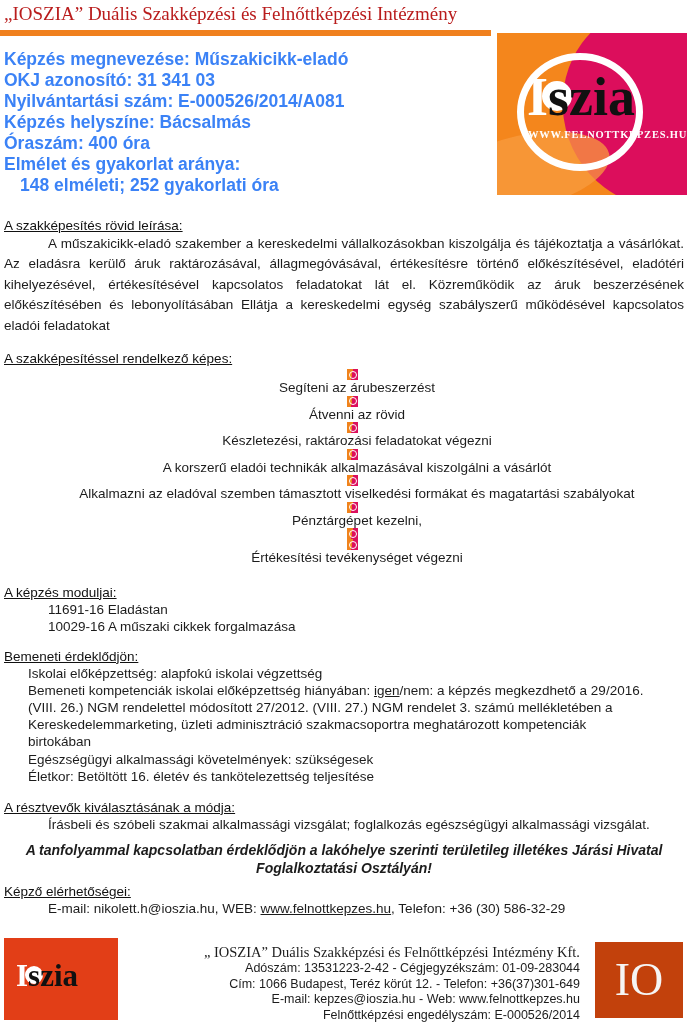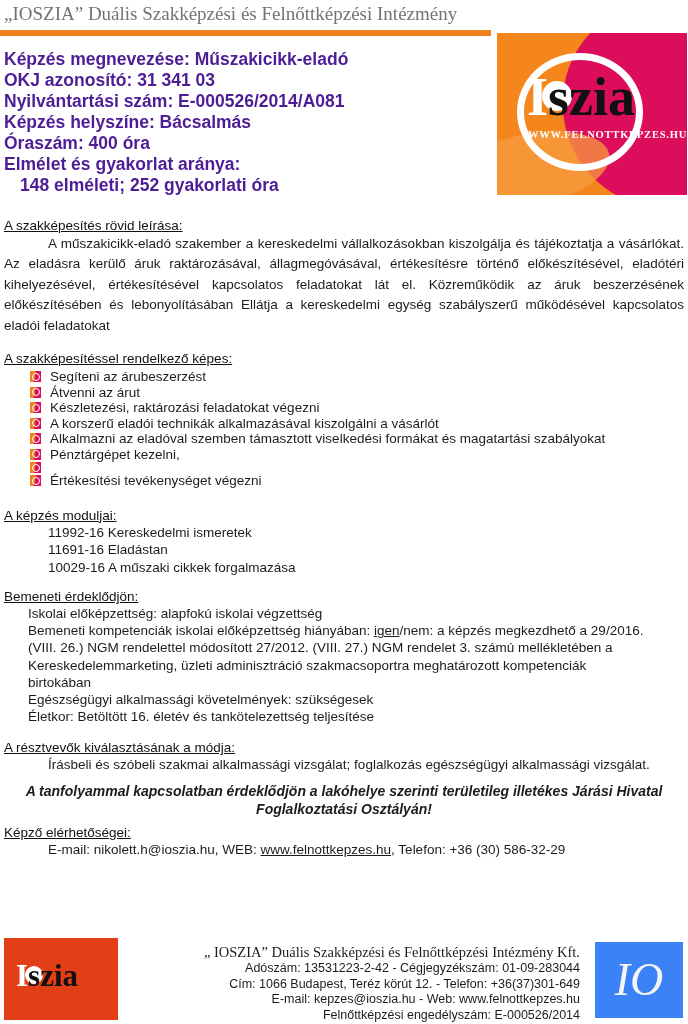--- a/index.html
+++ b/index.html
@@ -7,21 +7,21 @@
   body {
     width:688px; height:1024px; position:relative;
     font-family:"Liberation Sans","DejaVu Sans",sans-serif;
     color:#1c1c1c; overflow:hidden;
   }
 
   
   .header-title{
     position:absolute; top:3px; left:4px;
     font-family:"Liberation Serif","DejaVu Serif",serif;
-    font-size:19px; color:#737373; white-space:nowrap;
+    font-size:19px; color:#b91c1c; white-space:nowrap;
   }
   .header-rule{
     position:absolute; top:30px; left:0; width:491px; height:6px;
     background:#F0801E;
   }
 
   
   .logo-main{
     position:absolute; top:33px; left:497px; width:190px; height:162px;
     background:#F4861C; overflow:hidden;
@@ -51,34 +51,34 @@
   .logo-wordmark .lszia{ color:#111; position:relative; }
   .logo-url{
     position:absolute; left:31px; top:96px; color:#fff;
     font-family:"Liberation Serif","DejaVu Serif",serif;
     font-weight:bold; font-size:10.5px; letter-spacing:.8px; white-space:nowrap;
   }
 
   
   .course-block{
     position:absolute; top:49px; left:4px; width:486px;
-    font-weight:bold; font-size:17.5px; line-height:21px; color:#4c1d95;
+    font-weight:bold; font-size:17.5px; line-height:21px; color:#3b82f6;
   }
   .course-block .indent{ padding-left:16px; }
 
   
   .content{ position:absolute; top:217px; left:4px; width:680px; font-size:13.5px; }
   .sec-heading{
     text-decoration:underline; font-size:13.5px; line-height:17px; color:#111;
   }
   .desc-para{
     text-align:justify; text-indent:44px; line-height:20.4px; width:680px;
   }
   .cap-list{ margin-top:8px; }
-  .cap-item{ display:flex; align-items:center; line-height:15.5px; padding-left:26px; }
+  .cap-item{ display:flex; align-items:center; line-height:15.5px; padding-left:26px;flex-direction:column; }
   .bullet-icon{
     flex:0 0 auto; width:11px; height:11px; margin-right:9px;
     background:linear-gradient(100deg,#F0831C 45%,#DC0E5C 45%);
     position:relative; display:inline-block;
   }
   .bullet-icon::after{
     content:''; position:absolute; left:1.5px; top:1.5px; right:1.5px; bottom:1.5px;
     border:1.5px solid #fff; border-radius:50%;
   }
   .mod-heading{ margin-top:18px; }
@@ -116,21 +116,21 @@
   .footer-center{
     position:absolute; left:120px; top:8px; width:460px; text-align:right;
     font-size:12.5px; line-height:15.5px; color:#1c1c1c;
   }
   .footer-center .serif{
     font-family:"Liberation Serif","DejaVu Serif",serif; font-size:14.5px;
     line-height:18px;
   }
   .footer-logo-right{
     position:absolute; right:5px; top:7px; width:88px; height:76px;
-    background:#3b82f6; display:flex; align-items:center; justify-content:center;font-style:italic;
+    background:#c2410c; display:flex; align-items:center; justify-content:center;
   }
   .footer-logo-right span{
     font-family:"Liberation Serif","DejaVu Serif",serif;
     color:#f5f5f5; font-size:46px; line-height:46px;
   }
 </style>
 </head>
 <body>
 
 <div class="header-title">„IOSZIA” Duális Szakképzési és Felnőttképzési Intézmény</div>
@@ -160,21 +160,21 @@
   <p class="desc-para">A műszakicikk-eladó szakember a kereskedelmi vállalkozásokban kiszolgálja és tájékoztatja a vásárlókat. Az eladásra kerülő áruk raktározásával, állagmegóvásával, értékesítésre történő előkészítésével, eladótéri kihelyezésével, értékesítésével kapcsolatos feladatokat lát el. Közreműködik az áruk beszerzésének előkészítésében és lebonyolításában Ellátja a kereskedelmi egység szabályszerű működésével kapcsolatos eladói feladatokat</p>
 
   <div class="sec-heading cap-heading" style="margin-top:14px;">A szakképesítéssel rendelkező képes:</div>
   <div class="cap-list" style="margin-top:2px;">
     <div class="cap-item">
         <span class="bullet-icon"></span>
         <span>Segíteni az árubeszerzést</span>
       </div>
     <div class="cap-item">
         <span class="bullet-icon"></span>
-        <span>Átvenni az árut</span>
+        <span>Átvenni az rövid</span>
       </div>
     <div class="cap-item">
         <span class="bullet-icon"></span>
         <span>Készletezési, raktározási feladatokat végezni</span>
       </div>
     <div class="cap-item">
         <span class="bullet-icon"></span>
         <span>A korszerű eladói technikák alkalmazásával kiszolgálni a vásárlót</span>
       </div>
     <div class="cap-item">
@@ -189,21 +189,20 @@
         <span class="bullet-icon"></span>
       </div>
     <div class="cap-item">
         <span class="bullet-icon"></span>
         <span>Értékesítési tevékenységet végezni</span>
       </div>
   </div>
 
   <div class="sec-heading mod-heading">A képzés moduljai:</div>
   <div>
-    <div class="module-line">11992-16 Kereskedelmi ismeretek</div>
     <div class="module-line">11691-16 Eladástan</div>
     <div class="module-line">10029-16 A műszaki cikkek forgalmazása</div>
   </div>
 
   <div class="sec-heading entry-heading">Bemeneti érdeklődjön:</div>
   <div class="entry-block">
     <div>Iskolai előképzettség: alapfokú iskolai végzettség</div>
     <div><span>Bemeneti kompetenciák iskolai előképzettség hiányában: </span><span class="u">igen</span><span>/nem: a képzés megkezdhető a 29/2016. (VIII. 26.) NGM rendelettel módosított 27/2012. (VIII. 27.) NGM rendelet 3. számú mellékletében a Kereskedelemmarketing, üzleti adminisztráció szakmacsoportra meghatározott kompetenciák birtokában</span></div>
     <div>Egészségügyi alkalmassági követelmények: szükségesek</div>
     <div>Életkor: Betöltött 16. életév és tankötelezettség teljesítése</div>

